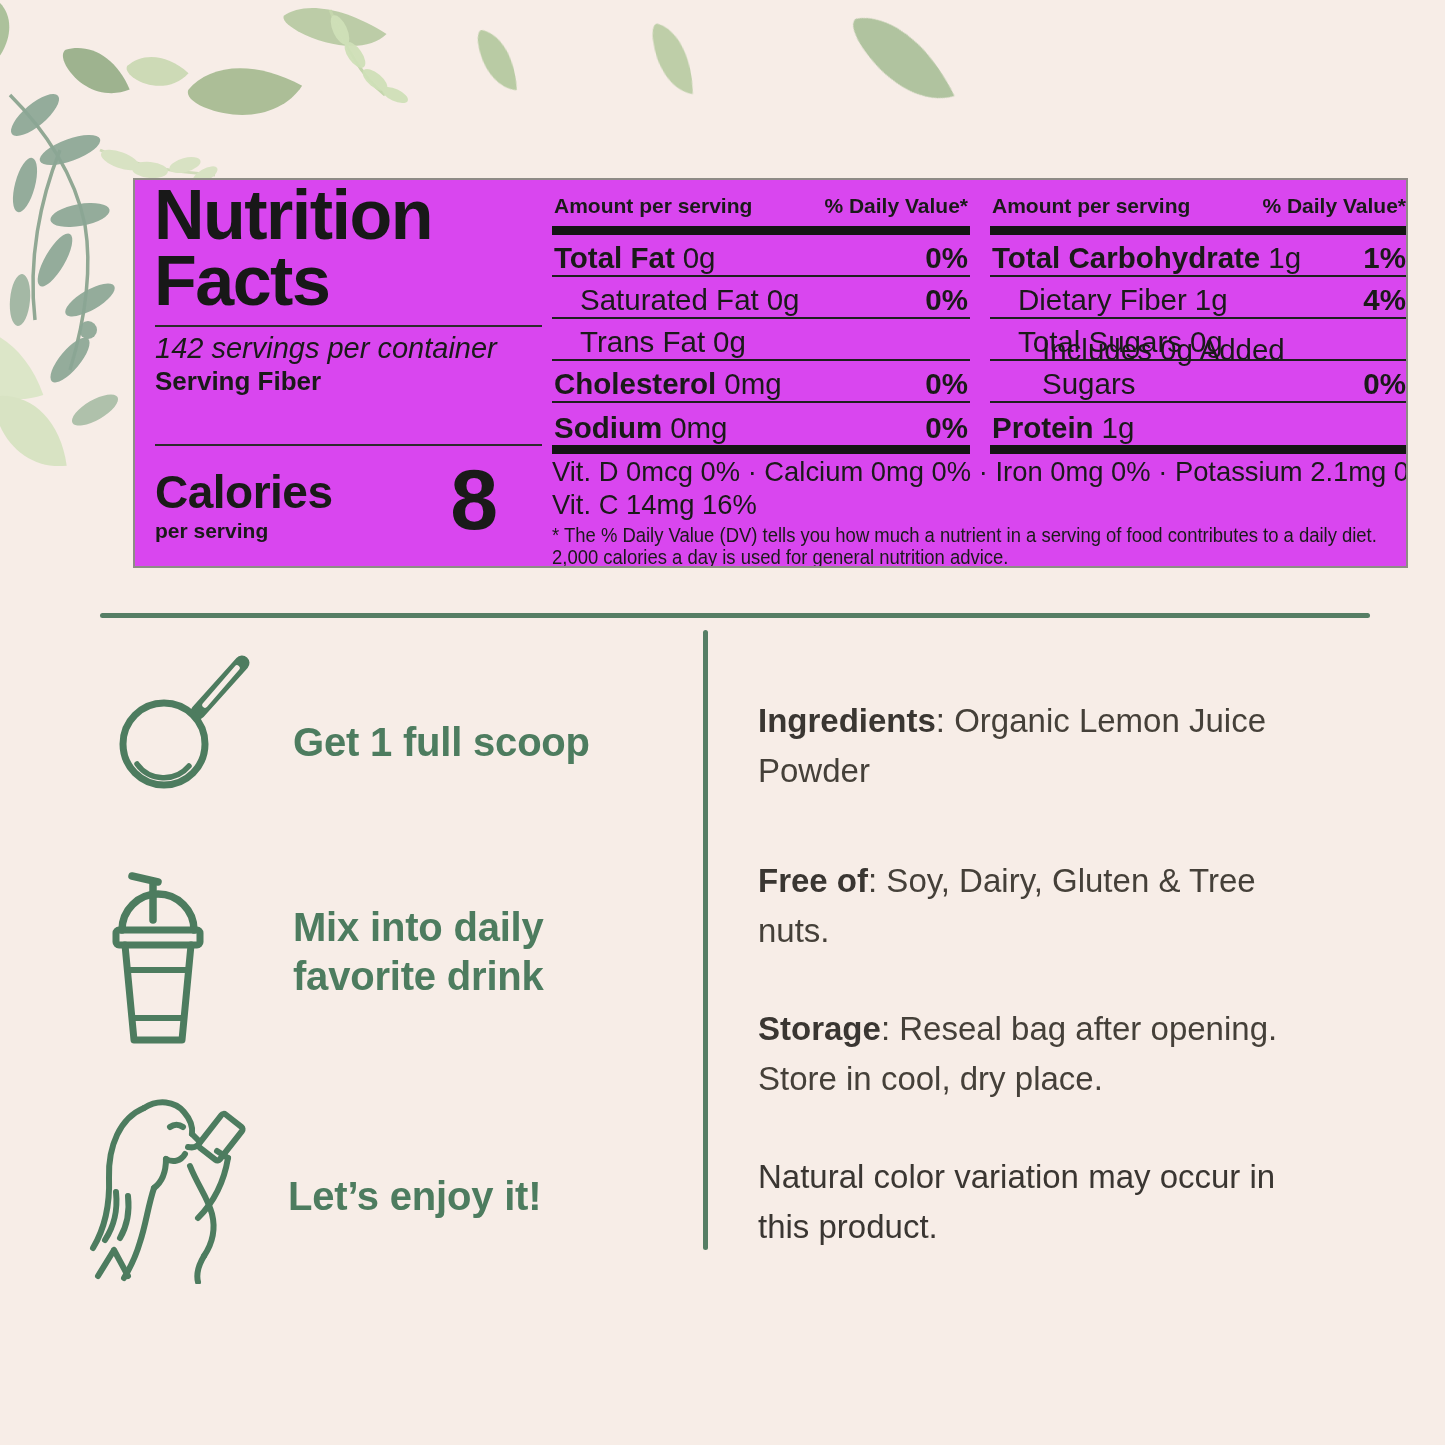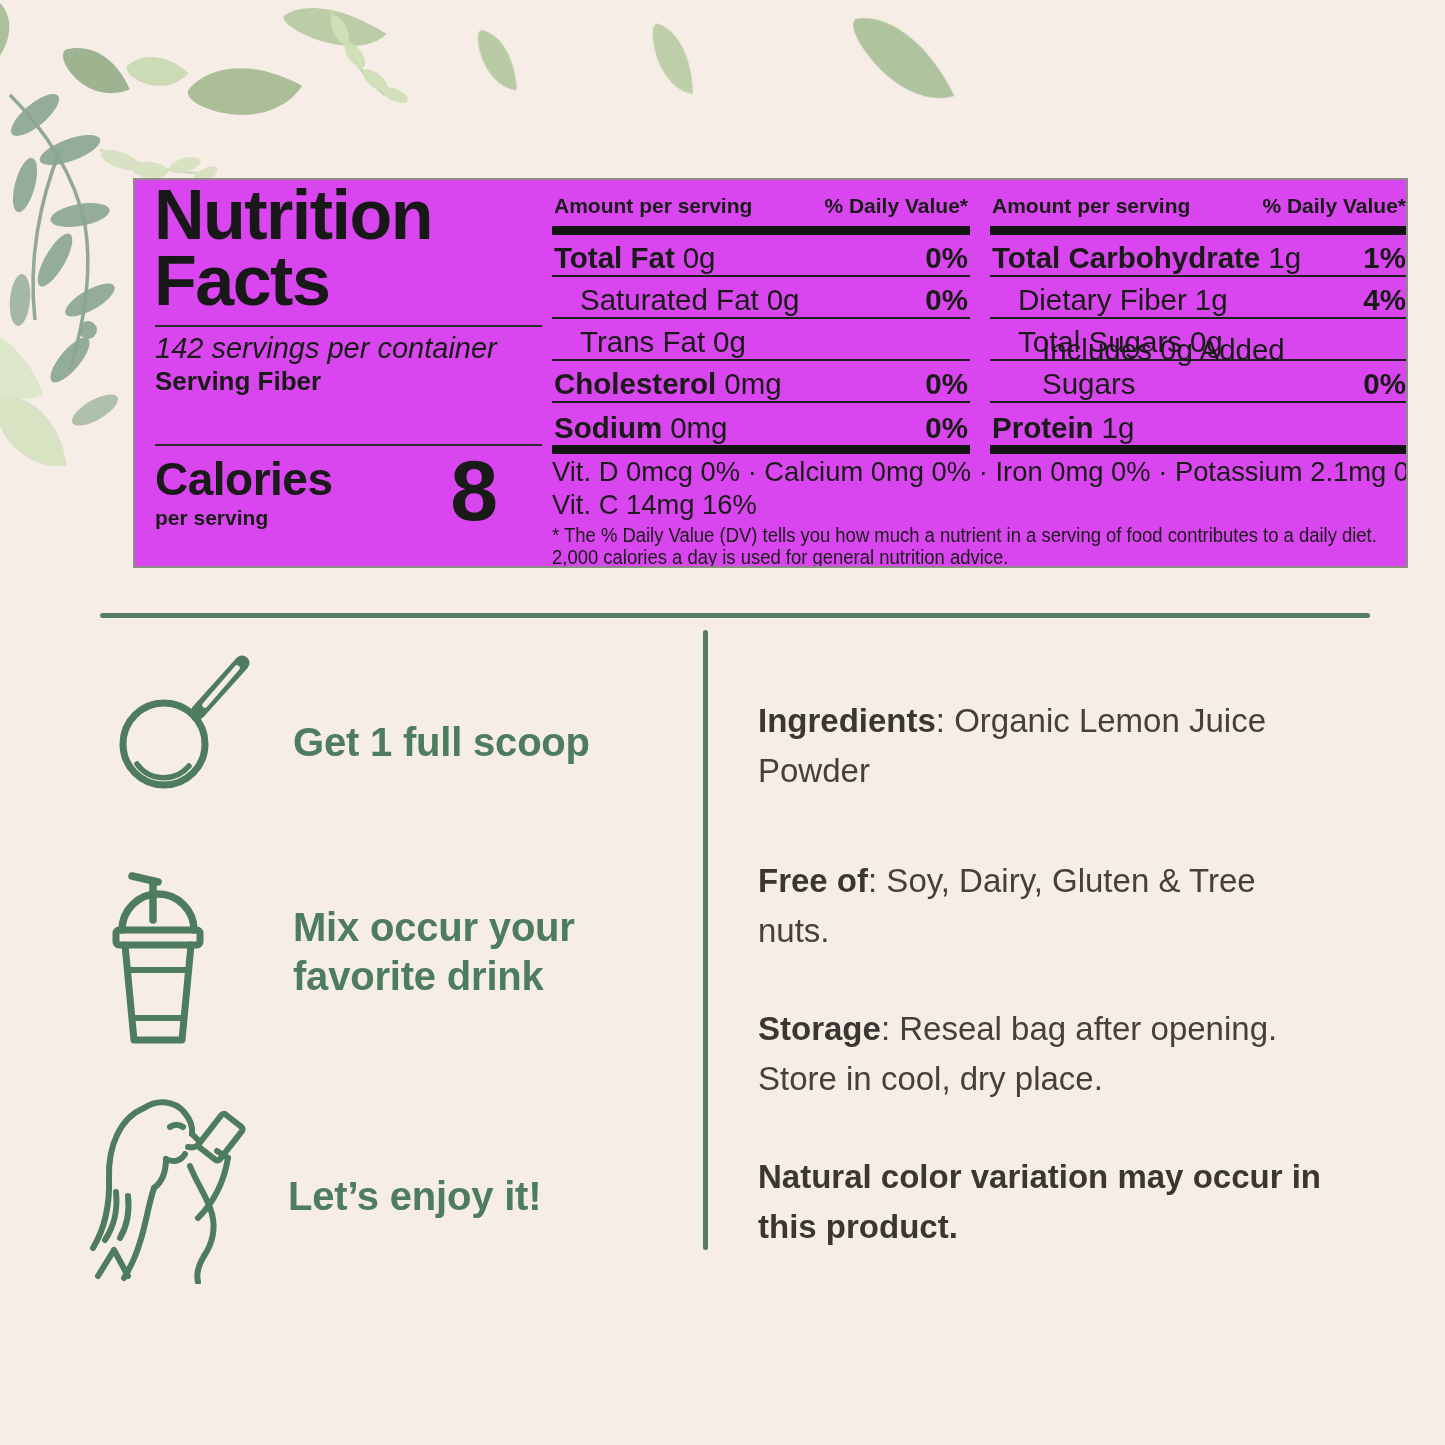--- a/index.html
+++ b/index.html
@@ -16,22 +16,22 @@
     background:#d946ef;border:2px solid #8e8b86;box-sizing:border-box;
     color:#1a1a19;z-index:2;overflow:hidden;margin-left:30px;
   }
   .nf-title{position:absolute;left:19px;top:2px;font-size:70px;line-height:66px;
     font-weight:700;letter-spacing:-1.5px;color:#181818;}
   .rule{position:absolute;left:20px;width:387px;height:2px;background:#2c2c2c;}
   .r1{top:145px}.r2{top:264px}
   .nf-servings{position:absolute;left:20px;top:152px;font-size:29px;font-style:italic;}
   .nf-ss-label{position:absolute;left:20px;top:186px;font-size:26px;font-weight:700;}
   .nf-ss-value{position:absolute;left:20px;top:215px;font-size:29px;font-weight:700;}
-  .nf-cal{position:absolute;left:20px;top:275px;width:343px;display:flex;
-    justify-content:space-between;align-items:center;}
+  .nf-cal{position:absolute;left:20px;top:288px;width:343px;display:flex;
+    justify-content:space-between;align-items:flex-start;}
   .cal-word{font-size:46px;font-weight:700;letter-spacing:-0.5px;line-height:48px;}
   .cal-sub{font-size:21px;font-weight:700;margin-top:3px;}
   .cal-num{font-size:86px;font-weight:700;line-height:72px;margin-top:-5px;}
   .nf-col{position:absolute;top:12px;width:418px;}
   .c1{left:417px}.c2{left:855px}
   .col-hdr{display:flex;justify-content:space-between;font-size:21px;font-weight:700;
     padding:2px 2px 8px 2px;}
   .bar{height:9px;background:#141414;}
   .nrow{display:flex;justify-content:space-between;align-items:flex-end;height:42px;
     border-bottom:2px solid #1f1f1f;font-size:29.5px;padding:0 2px;box-sizing:border-box;}
@@ -58,21 +58,21 @@
   .step-label{position:absolute;color:#4d7c5f;font-weight:700;font-size:40px;
     line-height:49px;letter-spacing:-0.2px;z-index:2;}
   .s1{left:293px;top:718px;text-align:right;}
   .s2{left:293px;top:903px;}
   .s3{left:288px;top:1172px;}
   
   .info{position:absolute;left:758px;width:640px;font-size:33px;line-height:50px;
     color:#454039;margin:0;z-index:2;}
   .info b{color:#3a3632;font-weight:700;}
   .p1{top:696px}.p2{top:856px}.p3{top:1004px}
-  .p4{top:1152px;font-weight:700;color:#3a3632;}
+  .p4{top:1152px;font-weight:400;color:#3a3632;}
 </style>
 </head>
 <body>
 
 <svg class="decor-svg" width="1445" height="580" viewBox="0 0 1445 580">
   <defs>
     <path id="lf" d="M1,30 C8,9 32,-4 64,3 C59,25 38,40 13,38 C5,37 1,34 1,30 Z"></path>
   </defs>
   <g opacity="0.9">
     <use href="#lf" transform="translate(20,8) rotate(110) scale(0.8)" fill="#a3bd92"></use>
@@ -228,21 +228,21 @@
     <path d="M22,4 L48,10"></path>
     <path d="M43,10 L43,48"></path>
     <path d="M12,58 A36,36 0 0 1 84,58"></path>
     <rect x="6" y="58" width="84" height="15" rx="3" stroke-width="7"></rect>
     <path d="M15,73 L24,168 L72,168 L81,73" stroke-width="7"></path>
     <path d="M20,98 L77,98" stroke-width="6"></path>
     <path d="M25,146 L71,146" stroke-width="6"></path>
   </g>
 </svg>
 <div class="step-label s2">
-  <span>Mix occur your</span><br>
+  <span>Mix into daily</span><br>
   <span>favorite drink</span>
 </div>
 
 <svg class="icon i3" width="180" height="190" viewBox="0 0 180 190">
   <g fill="none" stroke="#4d7c5f" stroke-width="6" stroke-linecap="round" stroke-linejoin="round">
     <path d="M66,14 C42,24 30,52 31,84 C32,112 27,134 15,154"></path>
     <path d="M38,98 C40,118 36,132 27,146"></path>
     <path d="M50,102 C52,120 49,132 42,144"></path>
     <path d="M66,14 C80,5 97,7 106,18 C112,25 115,33 114,40"></path>
     <path d="M114,40 L122,48 C120,53 115,54 110,53"></path>

